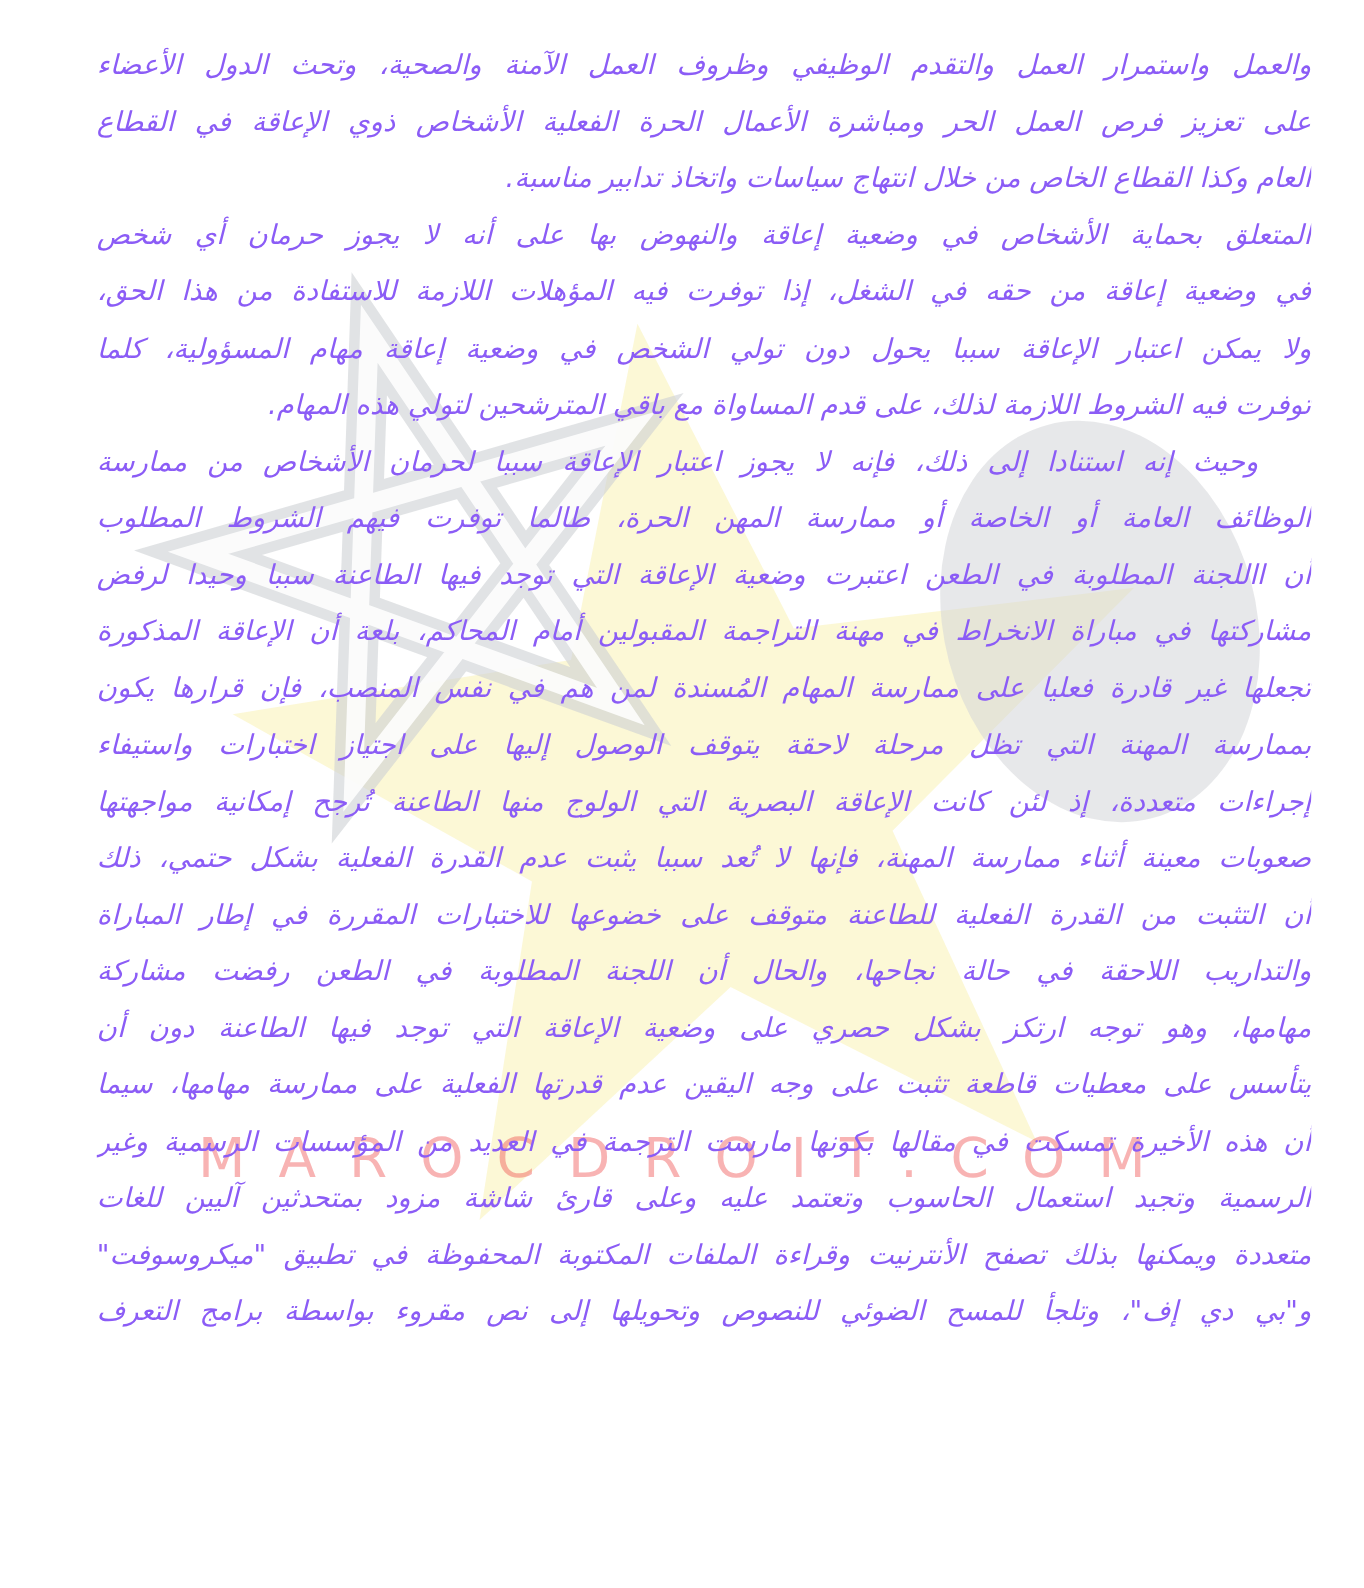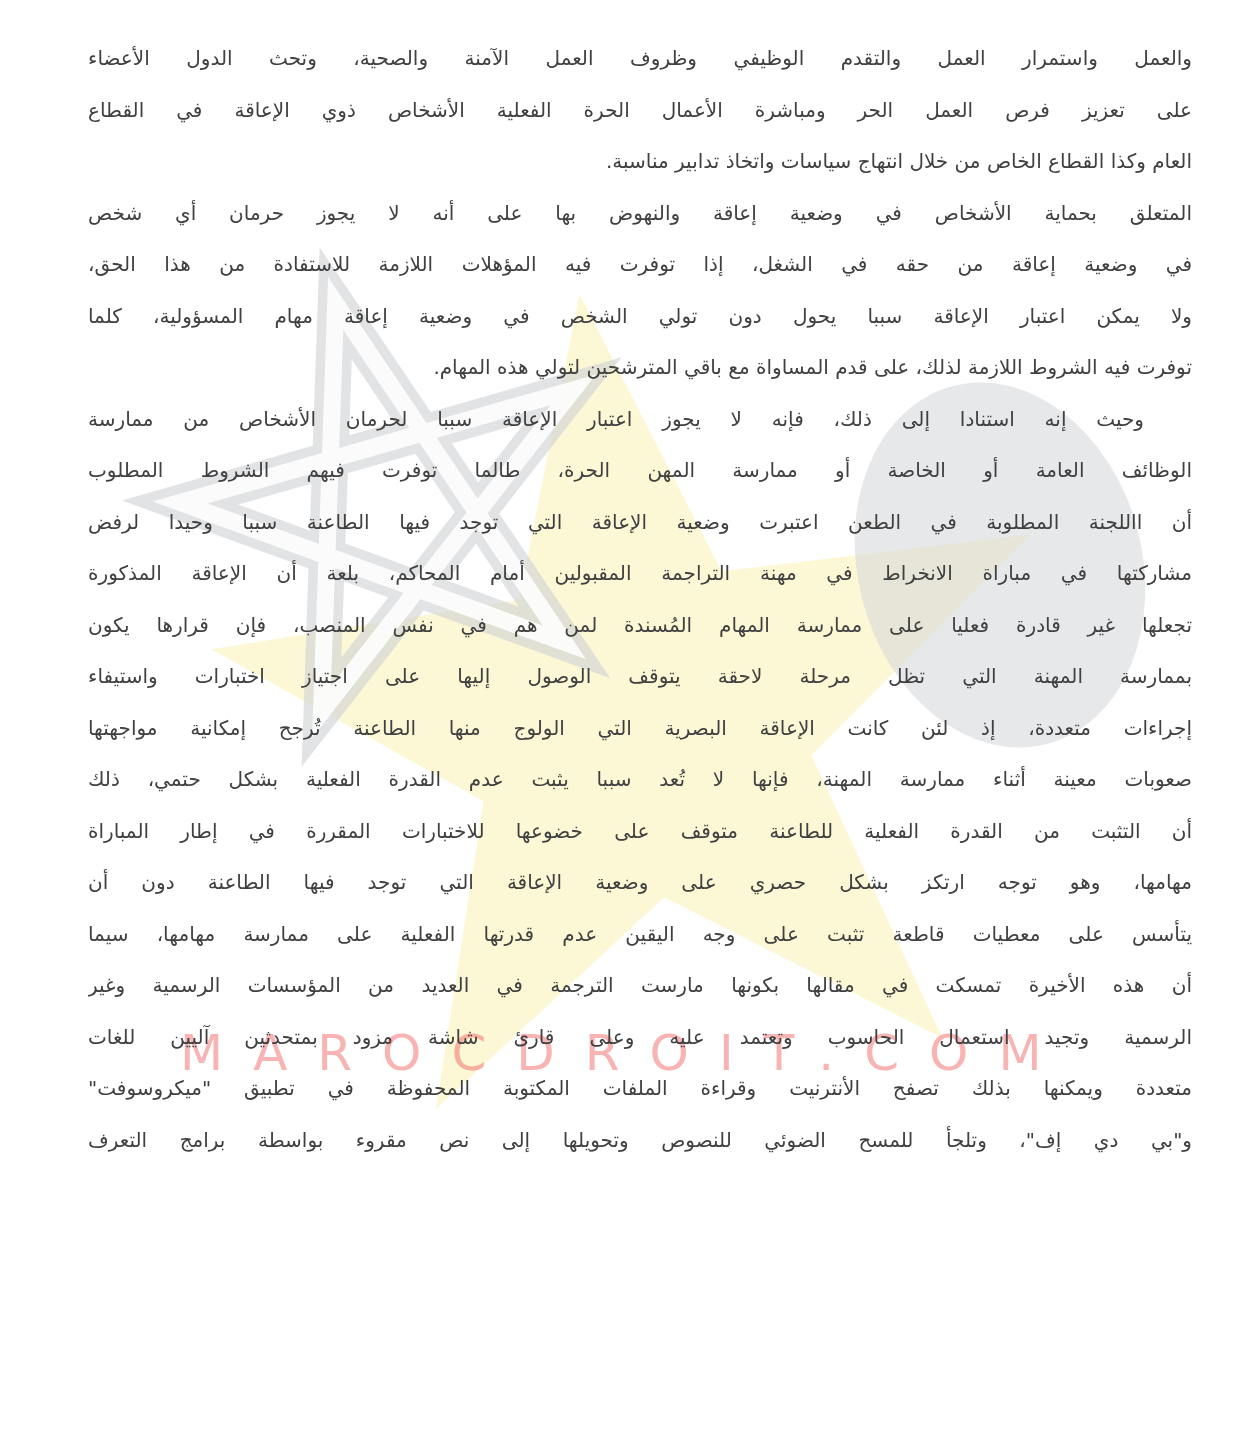--- a/index.html
+++ b/index.html
@@ -40,25 +40,26 @@
   }
   
   .text-block {
     position: absolute;
     top: 33px;
     right: 48px;
     left: 88px;
     z-index: 1;
     direction: rtl;
     unicode-bidi: embed;
-    color: #404040;
-    font-size: 20px;
+    color: #8b5cf6;
+    font-size: 25px;
     line-height: 51.5px;
     text-align: justify;
     text-justify: inter-word;
+    font-style: italic;
   }
   .line {
     height: 51.5px;
     overflow: hidden;
     text-align: justify;
     text-align-last: justify;
     white-space: normal;
   }
   .line.indent {
     padding-right: 48px;
@@ -95,20 +96,21 @@
       <div class="line para-end">توفرت فيه الشروط اللازمة لذلك، على قدم المساواة مع باقي المترشحين لتولي هذه المهام.</div>
       <div class="line indent">وحيث إنه استنادا إلى ذلك، فإنه لا يجوز اعتبار الإعاقة سببا لحرمان الأشخاص من ممارسة</div>
       <div class="line">الوظائف العامة أو الخاصة أو ممارسة المهن الحرة، طالما توفرت فيهم الشروط المطلوب</div>
       <div class="line">أن االلجنة المطلوبة في الطعن اعتبرت وضعية الإعاقة التي توجد فيها الطاعنة سببا وحيدا لرفض</div>
       <div class="line">مشاركتها في مباراة الانخراط في مهنة التراجمة المقبولين أمام المحاكم، بلعة أن الإعاقة المذكورة</div>
       <div class="line">تجعلها غير قادرة فعليا على ممارسة المهام المُسندة لمن هم في نفس المنصب، فإن قرارها يكون</div>
       <div class="line">بممارسة المهنة التي تظل مرحلة لاحقة يتوقف الوصول إليها على اجتياز اختبارات واستيفاء</div>
       <div class="line">إجراءات متعددة، إذ لئن كانت الإعاقة البصرية التي الولوج منها الطاعنة تُرجح إمكانية مواجهتها</div>
       <div class="line">صعوبات معينة أثناء ممارسة المهنة، فإنها لا تُعد سببا يثبت عدم القدرة الفعلية بشكل حتمي، ذلك</div>
       <div class="line">أن التثبت من القدرة الفعلية للطاعنة متوقف على خضوعها للاختبارات المقررة في إطار المباراة</div>
+      <div class="line">والتداريب اللاحقة في حالة نجاحها، والحال أن اللجنة المطلوبة في الطعن رفضت مشاركة</div>
       <div class="line">مهامها، وهو توجه ارتكز بشكل حصري على وضعية الإعاقة التي توجد فيها الطاعنة دون أن</div>
       <div class="line">يتأسس على معطيات قاطعة تثبت على وجه اليقين عدم قدرتها الفعلية على ممارسة مهامها، سيما</div>
       <div class="line">أن هذه الأخيرة تمسكت في مقالها بكونها مارست الترجمة في العديد من المؤسسات الرسمية وغير</div>
       <div class="line">الرسمية وتجيد استعمال الحاسوب وتعتمد عليه وعلى قارئ شاشة مزود بمتحدثين آليين للغات</div>
       <div class="line">متعددة ويمكنها بذلك تصفح الأنترنيت وقراءة الملفات المكتوبة المحفوظة في تطبيق "ميكروسوفت"</div>
       <div class="line">و"بي دي إف"، وتلجأ للمسح الضوئي للنصوص وتحويلها إلى نص مقروء بواسطة برامج التعرف</div>
     </div>
 
 </div>
 

